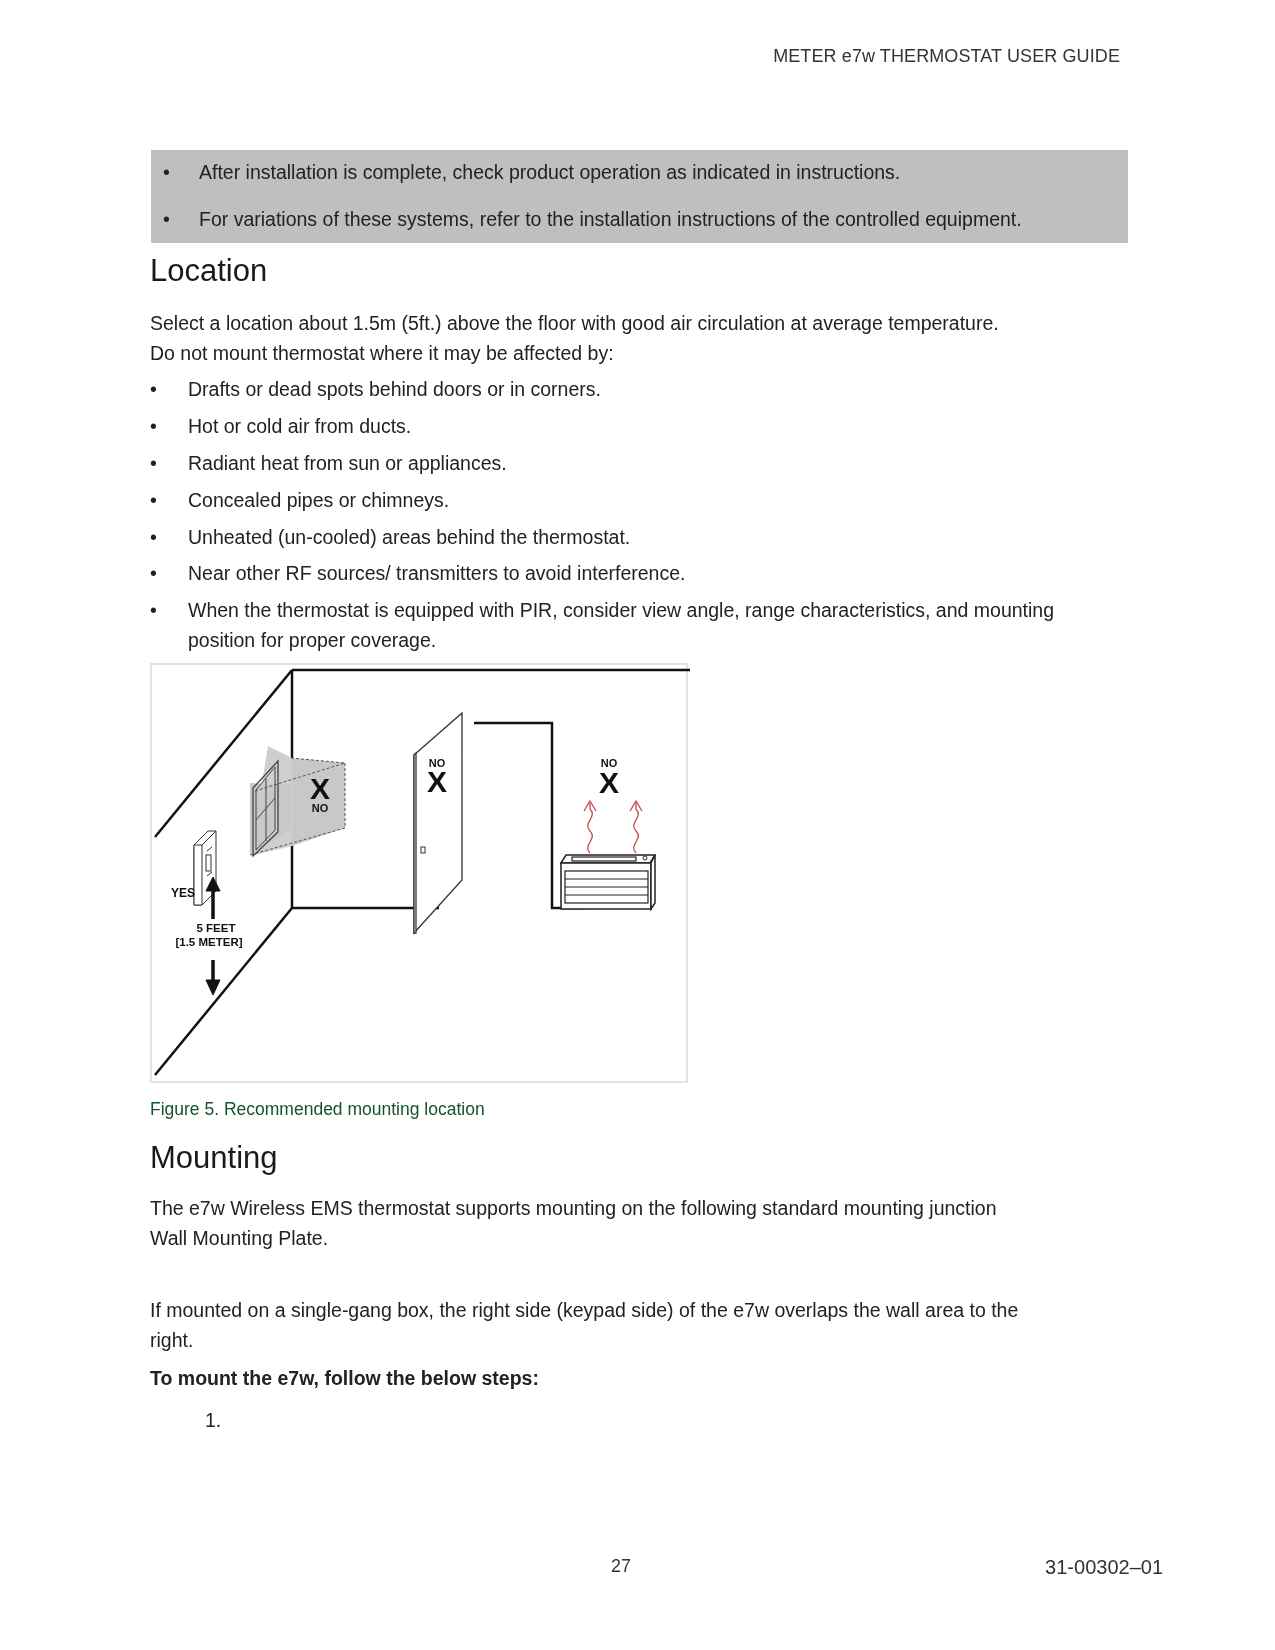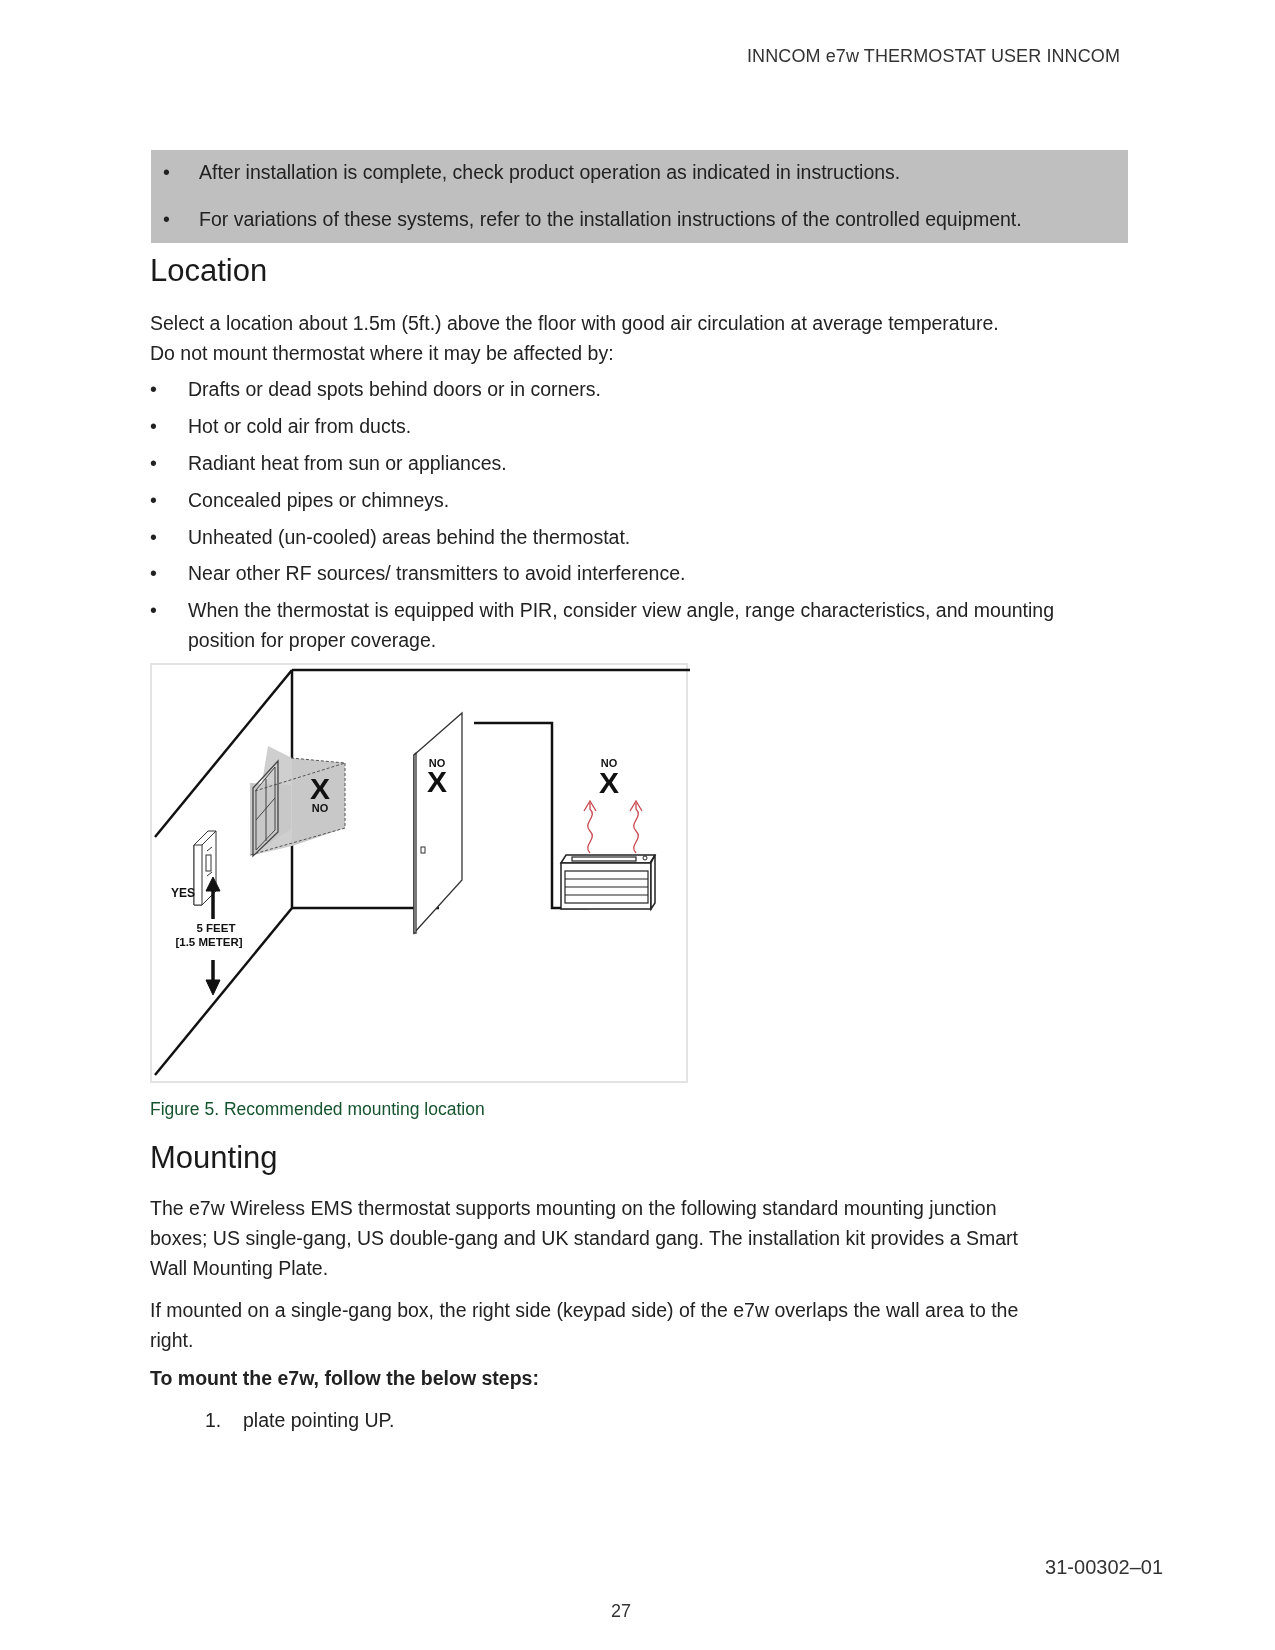--- a/index.html
+++ b/index.html
@@ -36,28 +36,28 @@
     position: absolute; left: 150px; top: 663px; width: 538px; height: 420px;
     border: 2px solid #e3e3e3; box-sizing: border-box; background: #fff;
   }
   .figure svg { position: absolute; left: 0; top: 0; }
   .caption { position: absolute; left: 150px; top: 1099px; font-size: 17.5px; color: #14532d; }
 
   .step { position: absolute; left: 205px; width: 900px; font-size: 19.5px; line-height: 30px; color: #222; }
   .step .num { position: absolute; left: 0; top: 0; }
   .step .txt { position: absolute; left: 38px; top: 0; width: 880px; }
 
-  .footer-page { position: absolute; left: 611px; top: 1556px; font-size: 18px; color: #333; margin-top: 45px; }
+  .footer-page { position: absolute; left: 611px; top: 1556px; font-size: 18px; color: #333; }
   .footer-doc { position: absolute; right: 112px; top: 1556px; font-size: 20px; color: #333; }
   .fig-label { font-family: "Liberation Sans", sans-serif; font-weight: bold; }
 </style>
 </head>
 <body>
 
-<div class="header">INNCOM e7w THERMOSTAT USER INNCOM</div>
+<div class="header">METER e7w THERMOSTAT USER GUIDE</div>
 
 <div class="note-box">
   <div class="note-item" style="top:11px;">
     <span class="bullet">•</span>
     <span class="txt">After installation is complete, check product operation as indicated in instructions.</span>
   </div>
   <div class="note-item" style="top:58px;">
     <span class="bullet">•</span>
     <span class="txt">For variations of these systems, refer to the installation instructions of the controlled equipment.</span>
   </div>
@@ -174,30 +174,28 @@
     </g>
     <text class="fig-label" x="457" y="102" font-size="11" text-anchor="middle" fill="#111">NO</text>
     <text class="fig-label" x="457" y="128" font-size="30" text-anchor="middle" fill="#111">X</text>
   </svg>
 </div>
 <div class="caption">Figure 5. Recommended mounting location</div>
 
 <div class="h2" style="top:1140px;">Mounting</div>
 <div class="para" style="top:1193px;">
   <div>The e7w Wireless EMS thermostat supports mounting on the following standard mounting junction</div>
-  <div>boxes; US single-gang, US double-gang and UK standard gang. The installation kit provides a Smart</div>
   <div>Wall Mounting Plate.</div>
 </div>
 <div class="para" style="top:1295px;">
   <div>If mounted on a single-gang box, the right side (keypad side) of the e7w overlaps the wall area to the</div>
   <div>right.</div>
 </div>
 <div class="para" style="top:1363px;font-weight:bold;">To mount the e7w, follow the below steps:</div>
 
 <div class="step" style="top:1405px;">
   <span class="num">1.</span>
   <span class="txt">
-    <div>plate pointing UP.</div>
   </span>
 </div>
 
 <div class="footer-page">27</div>
 <div class="footer-doc">31-00302–01</div>
 
 </body></html>

